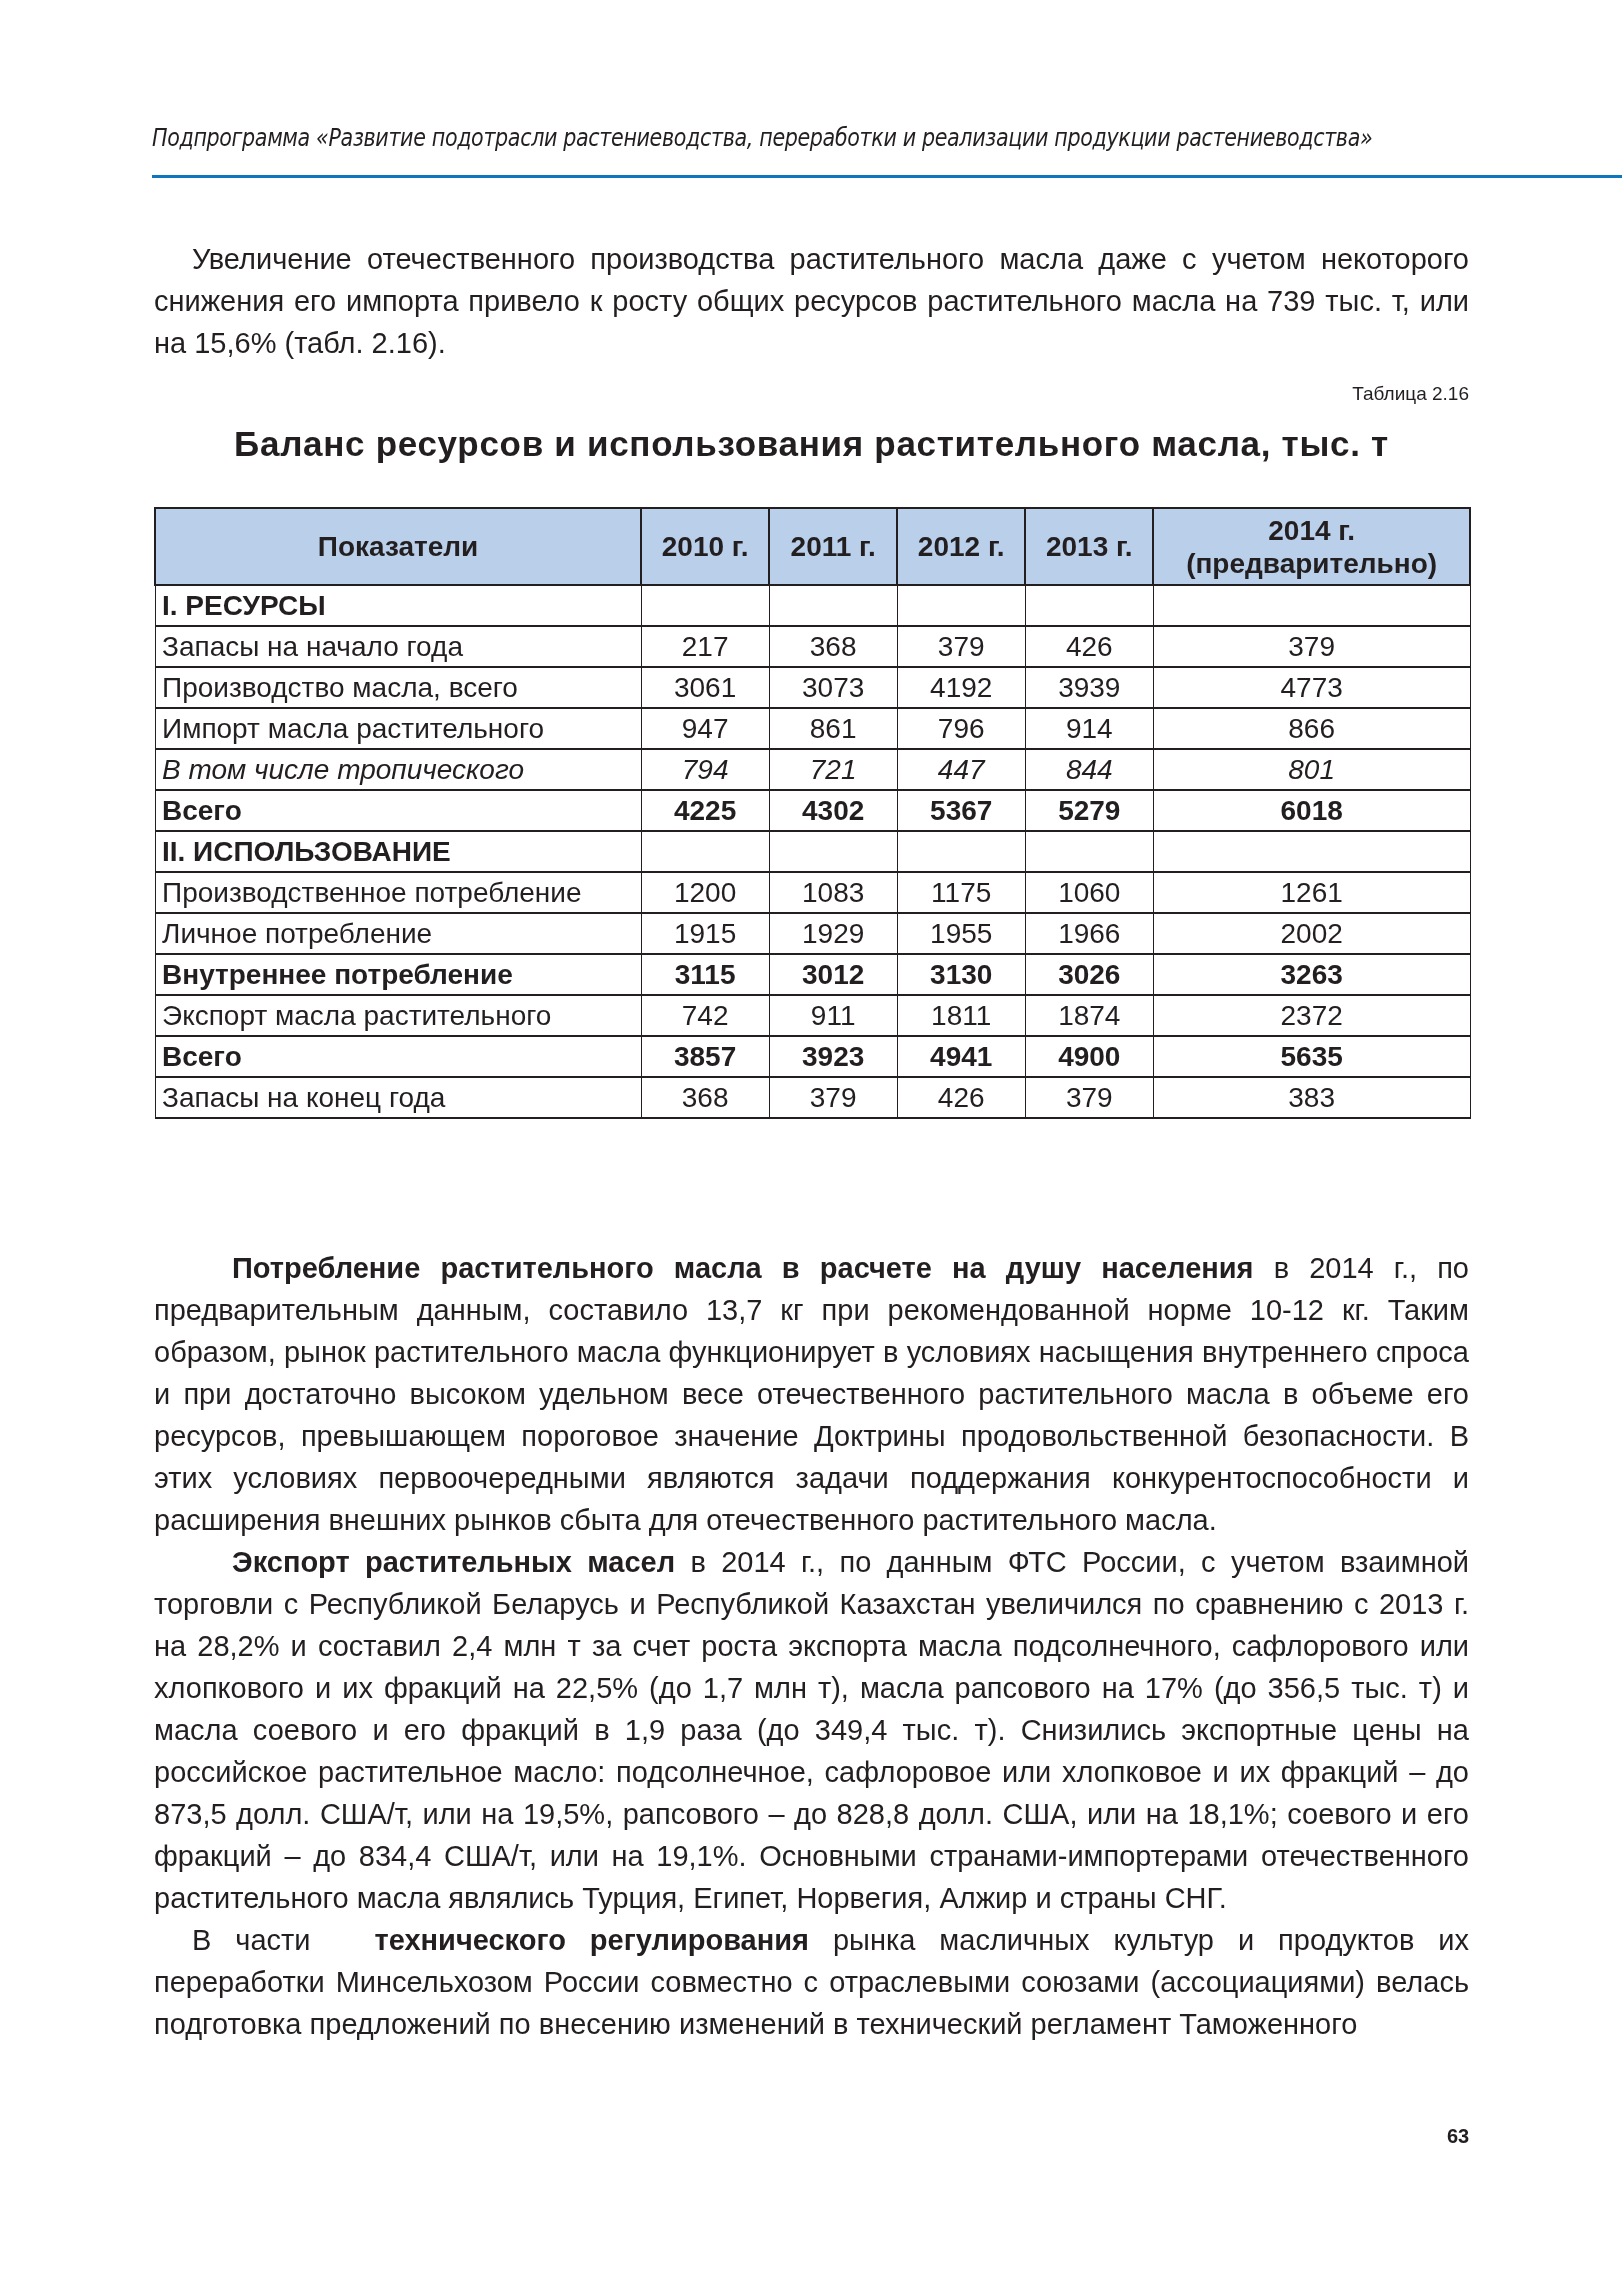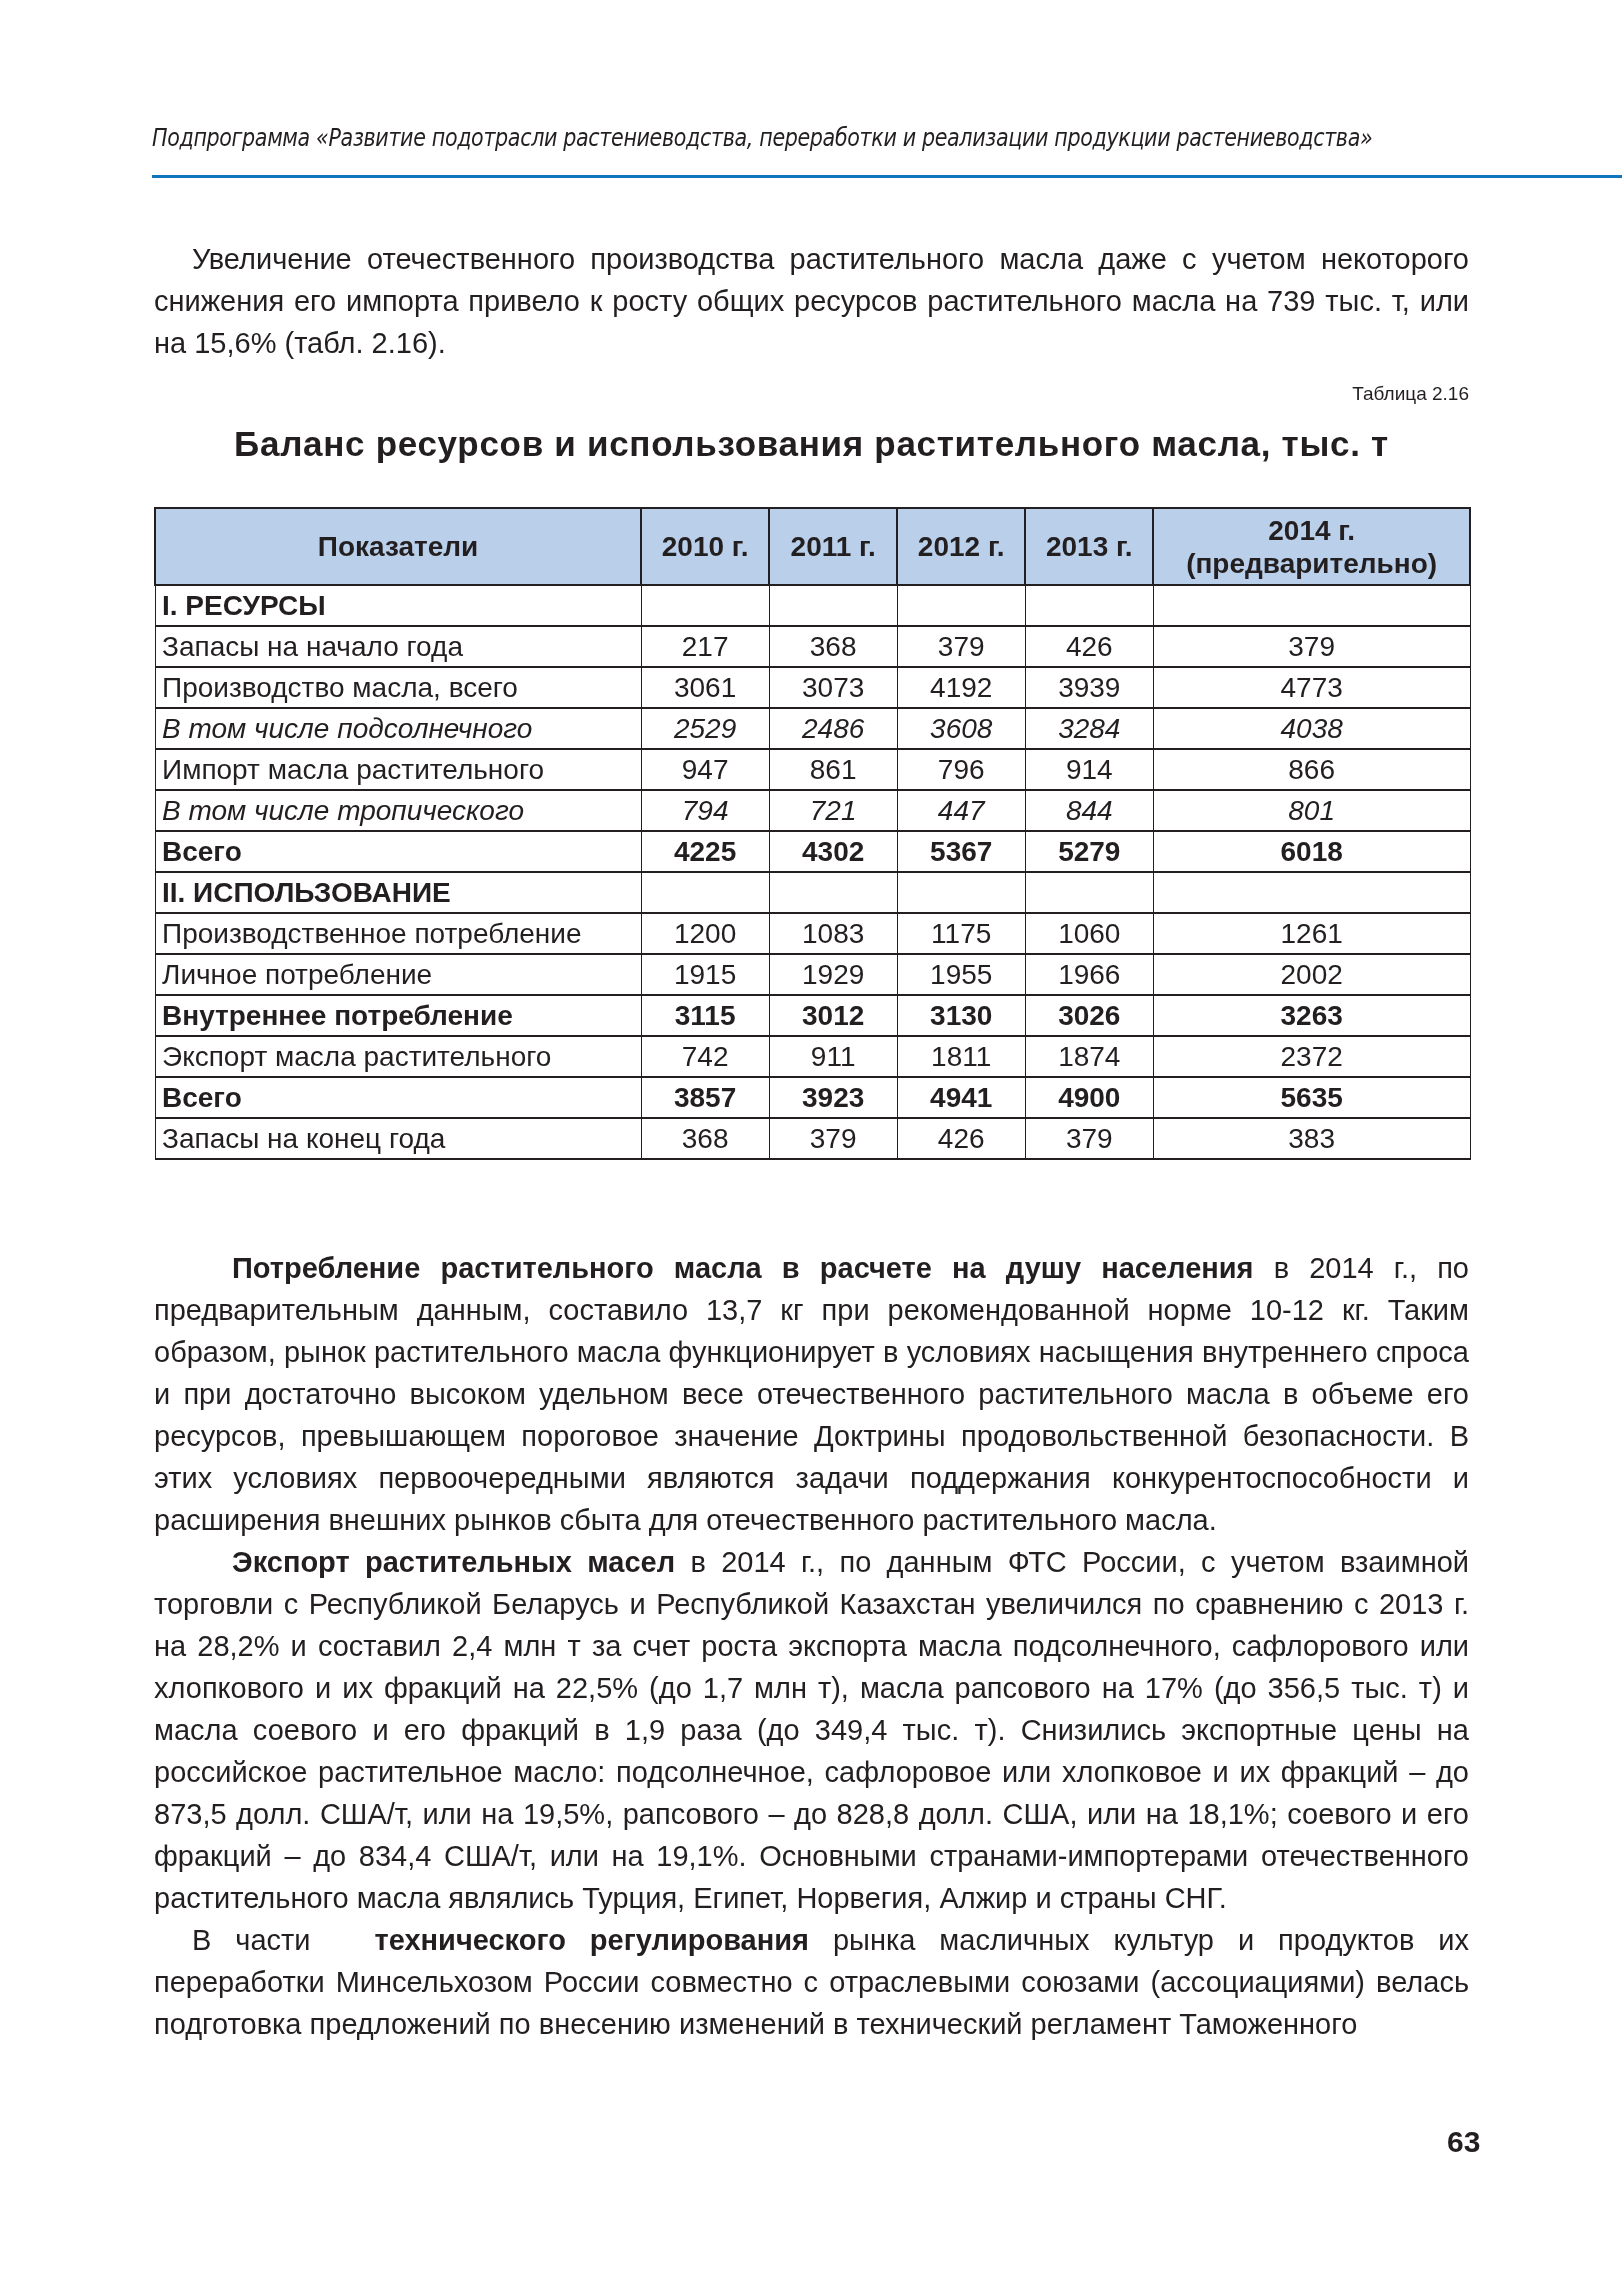--- a/index.html
+++ b/index.html
@@ -21,21 +21,21 @@
   table.data th { background: #b9cfea; font-weight: bold; height: 75px; text-align: center; line-height: 33px; }
   table.data td { text-align: center; border-left-width: 1px; border-right-width: 1px; }
   table.data td.label { text-align: left; padding-left: 6.5px; white-space: nowrap; }
   table.data tr.bold td { font-weight: bold; }
   table.data tr.italic td { font-style: italic; }
   table.data tr.section td.label { font-weight: bold; }
   .col-label { width: 482px; }
   .col-y { width: 127px; }
   .col-y14 { width: 314px; }
   .body-text { top: 1247px; }
-  .page-number { position: absolute; top: 2125px; left: 1447px; font-size: 30px; font-weight: bold; }
+  .page-number { position: absolute; top: 2125px; left: 1447px; font-size: 20px; font-weight: bold; }
 </style>
 </head>
 <body>
 
 <div class="running-header">Подпрограмма «Развитие подотрасли растениеводства, переработки и реализации продукции растениеводства»</div>
 <div class="header-rule"></div>
 
 <div class="content intro">
   <p class="para">Увеличение отечественного производства растительного масла даже с учетом некоторого снижения его импорта привело к росту общих ресурсов растительного масла на 739 тыс. т, или на 15,6% (табл. 2.16).</p>
 </div>
@@ -79,28 +79,20 @@
         <td>426</td>
         <td>379</td>
       </tr>
       <tr>
         <td class="label">Производство масла, всего</td>
         <td>3061</td>
         <td>3073</td>
         <td>4192</td>
         <td>3939</td>
         <td>4773</td>
-      </tr>
-      <tr class="italic">
-        <td class="label">В том числе подсолнечного</td>
-        <td>2529</td>
-        <td>2486</td>
-        <td>3608</td>
-        <td>3284</td>
-        <td>4038</td>
       </tr>
       <tr>
         <td class="label">Импорт масла растительного</td>
         <td>947</td>
         <td>861</td>
         <td>796</td>
         <td>914</td>
         <td>866</td>
       </tr>
       <tr class="italic">

